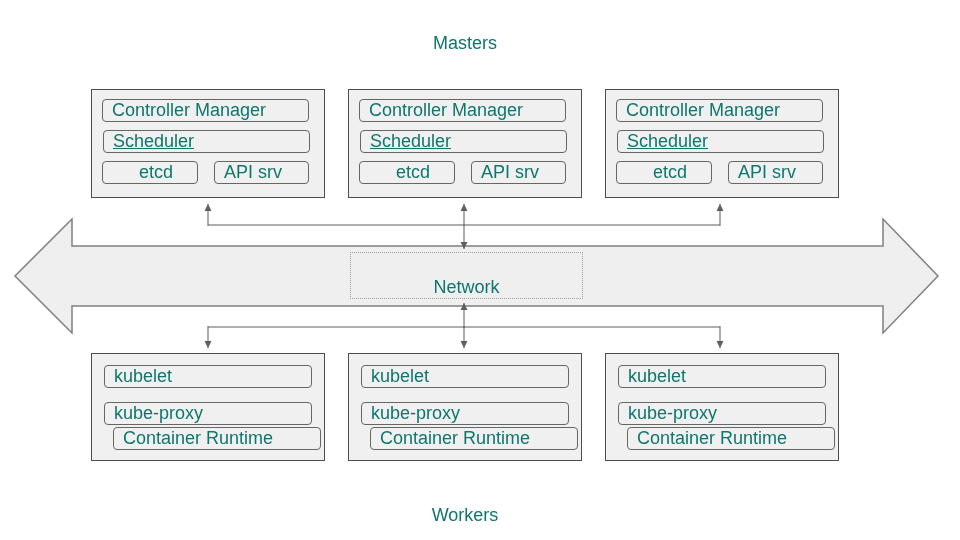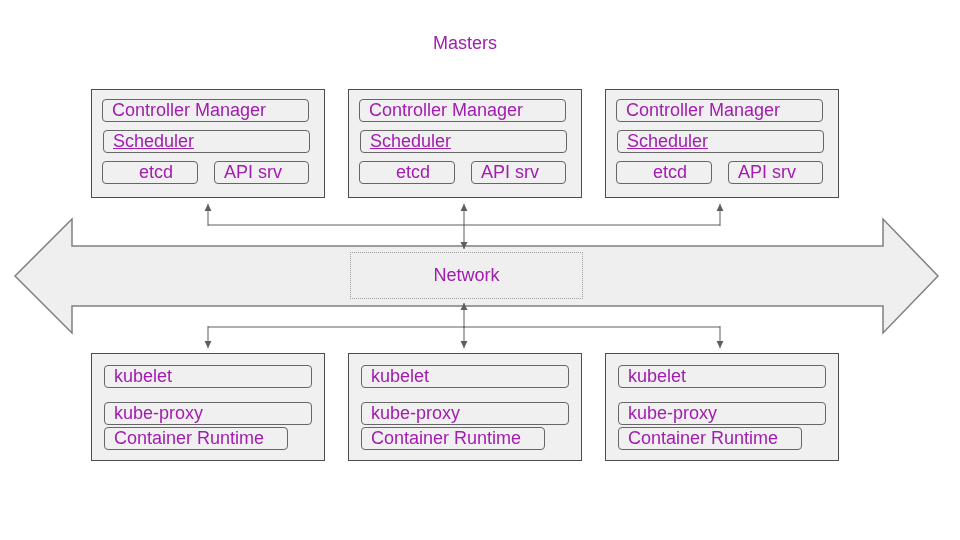--- a/index.html
+++ b/index.html
@@ -2,21 +2,21 @@
 <html><head>
 <meta charset="utf-8">
 <style>
   html, body { margin: 0; padding: 0; background: #ffffff; }
   .canvas {
     position: relative;
     width: 960px;
     height: 540px;
     background: #ffffff;
     font-family: "Liberation Sans", sans-serif;
-    color: #a21caf;
+    color: #0f766e;
     overflow: hidden;
   }
   .canvas * { box-sizing: border-box; }
 
   .bus-svg {
     position: absolute;
     left: 0; top: 0;
     width: 960px; height: 540px;
     z-index: 0;
   }
@@ -58,30 +58,30 @@
     white-space: nowrap;
     overflow: hidden;
   }
   .master .item.row-1 { left: 10px; top: 9px;  width: 207px; }
   .master .item.row-2 { left: 11px; top: 40px; width: 207px; text-decoration: underline; }
   .master .item.half-l { left: 10px;  top: 71px; width: 96px; padding-left: 36px; }
   .master .item.half-r { left: 122px; top: 71px; width: 95px; }
 
   .worker .item.row-1 { left: 12px; top: 11px; width: 208px; }
   .worker .item.row-2 { left: 12px; top: 42px; width: 208px; margin-top: 6px; }
-  .worker .item.row-3 { left: 12px; top: 73px; width: 184px; }
+  .worker .item.row-3 { left: 21px; top: 73px; width: 208px; }
 
   .network-box {
     position: absolute;
     left: 350px; top: 252px;
     width: 233px; height: 47px;
     background: #efefef;
     border: 1px dotted #9e9e9e;
     display: flex;
-    align-items: center;
+    align-items: flex-end;
     justify-content: center;
     font-size: 18px;
     z-index: 1;
   }
 </style>
 </head>
 <body>
 
 <div class="canvas">
 
@@ -141,14 +141,15 @@
     <div class="item row-1">kubelet</div>
     <div class="item row-2">kube-proxy</div>
     <div class="item row-3">Container Runtime</div>
   </div>
   <div class="node worker col-3">
     <div class="item row-1">kubelet</div>
     <div class="item row-2">kube-proxy</div>
     <div class="item row-3">Container Runtime</div>
   </div>
 
+  <div class="group-label workers">Workers</div>
 
 </div>
 
 </body></html>

